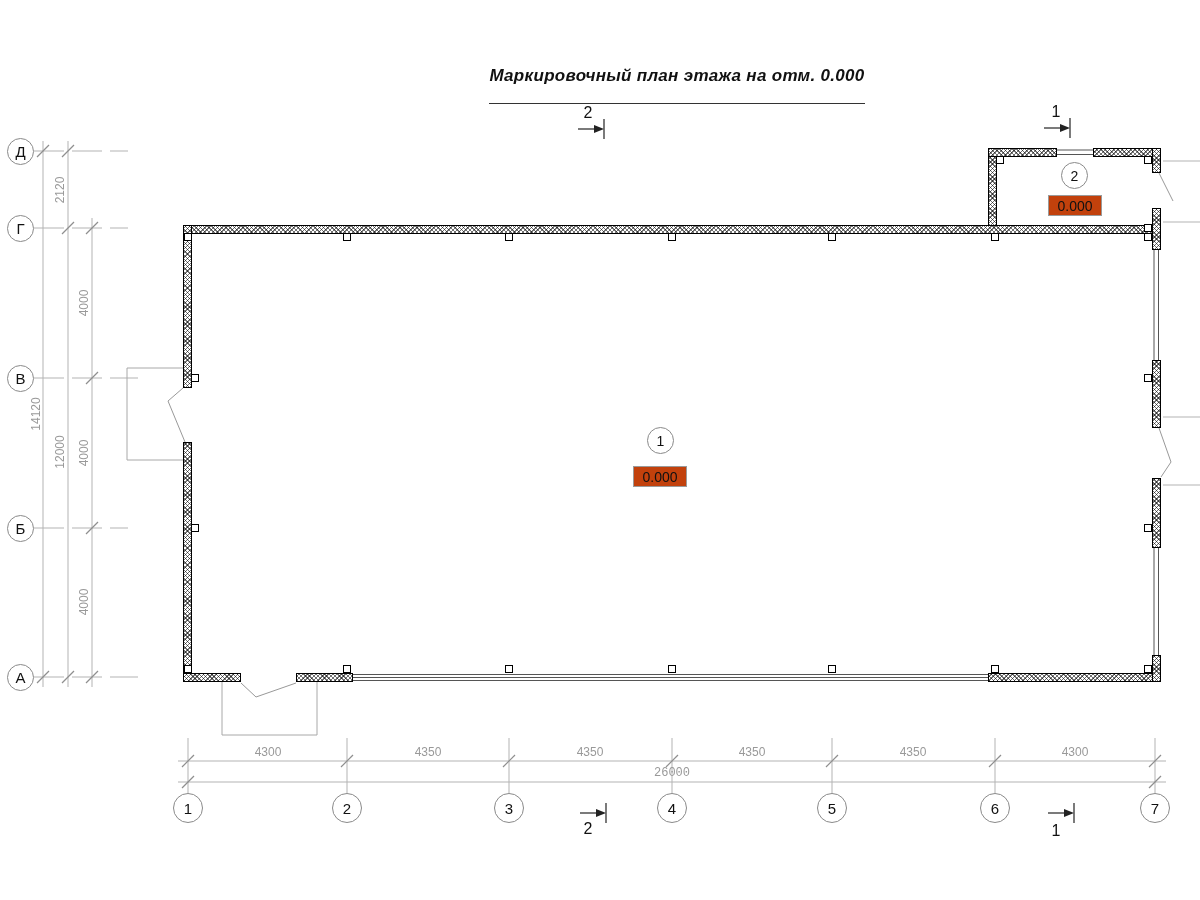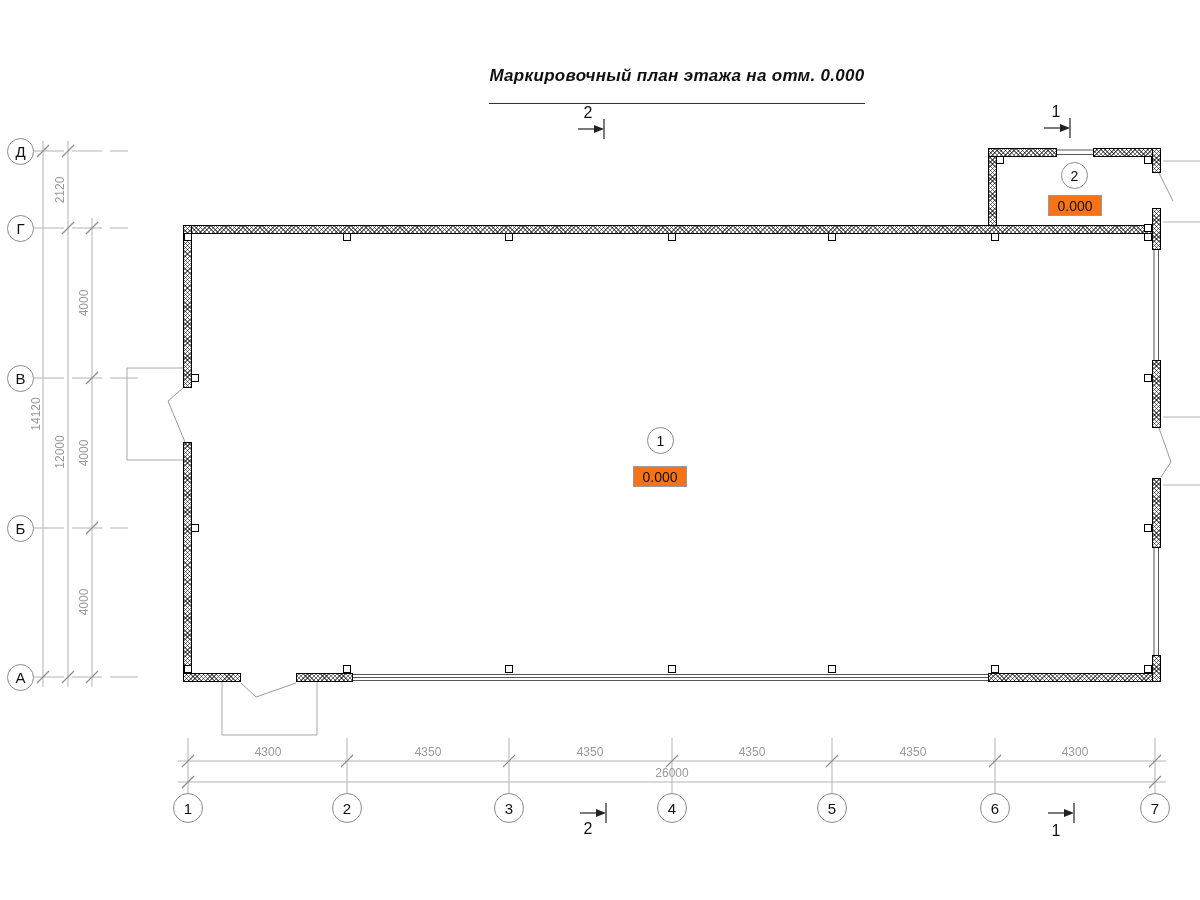--- a/index.html
+++ b/index.html
@@ -30,21 +30,21 @@
   }
   .bubble.col{width:30px;height:30px;font-size:15px;}
   .bubble.row{width:27px;height:27px;font-size:15px;}
   .roomcircle{
     position:absolute;width:27px;height:27px;box-sizing:border-box;border:1px solid #8a8a8a;
     border-radius:50%;display:flex;align-items:center;justify-content:center;
     font-size:14px;color:#111;background:#fff;
   }
   .elevbox{
     position:absolute;width:54px;height:21px;box-sizing:border-box;border:1px solid #9a9a9a;
-    display:flex;align-items:center;justify-content:center;font-size:14px;color:#111;background:#f97316;
+    display:flex;align-items:center;justify-content:center;font-size:14px;color:#111;background:#c2410c;
   }
   .dimtext{
     position:absolute;font-size:12px;color:#999;text-align:center;white-space:nowrap;
   }
   .dimv{transform:rotate(-90deg);}
   .seclabel{
     position:absolute;font-size:16px;color:#111;text-align:center;width:20px;
   }
   svg.lines{position:absolute;left:0;top:0;}
 </style>
@@ -238,21 +238,21 @@
   <div class="bubble row" style="left:7px;top:664px;">
       <span>А</span>
     </div>
 
   <div class="dimtext" style="left:238px;top:745px;width:60px;">4300</div>
   <div class="dimtext" style="left:398px;top:745px;width:60px;">4350</div>
   <div class="dimtext" style="left:560px;top:745px;width:60px;">4350</div>
   <div class="dimtext" style="left:722px;top:745px;width:60px;">4350</div>
   <div class="dimtext" style="left:883px;top:745px;width:60px;">4350</div>
   <div class="dimtext" style="left:1045px;top:745px;width:60px;">4300</div>
-  <div class="dimtext" style="left:637px;top:766px;width:70px;">26000</div>
+  <div class="dimtext" style="left:637px;top:766px;width:70px;font-family:Liberation Mono, monospace;">26000</div>
 
   <div class="dimtext dimv" style="left:1px;top:407px;width:70px;">14120</div>
   <div class="dimtext dimv" style="left:30px;top:183px;width:60px;">2120</div>
   <div class="dimtext dimv" style="left:25px;top:445px;width:70px;">12000</div>
   <div class="dimtext dimv" style="left:54px;top:296px;width:60px;">4000</div>
   <div class="dimtext dimv" style="left:54px;top:446px;width:60px;">4000</div>
   <div class="dimtext dimv" style="left:54px;top:595px;width:60px;">4000</div>
 
   <div class="seclabel" style="left:578px;top:104px;">2</div>
   <div class="seclabel" style="left:1046px;top:103px;">1</div>

